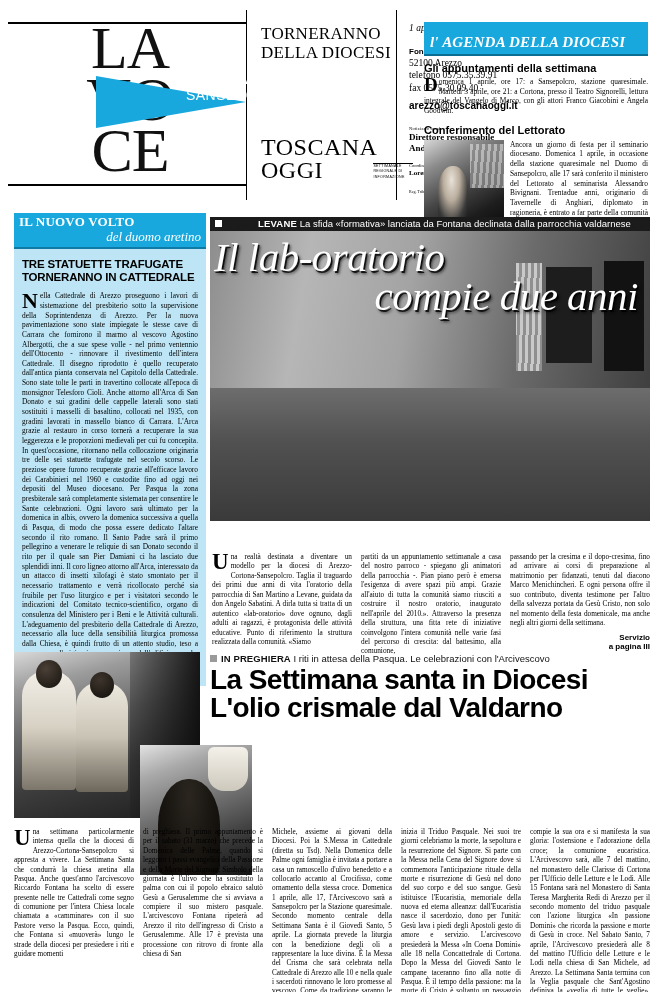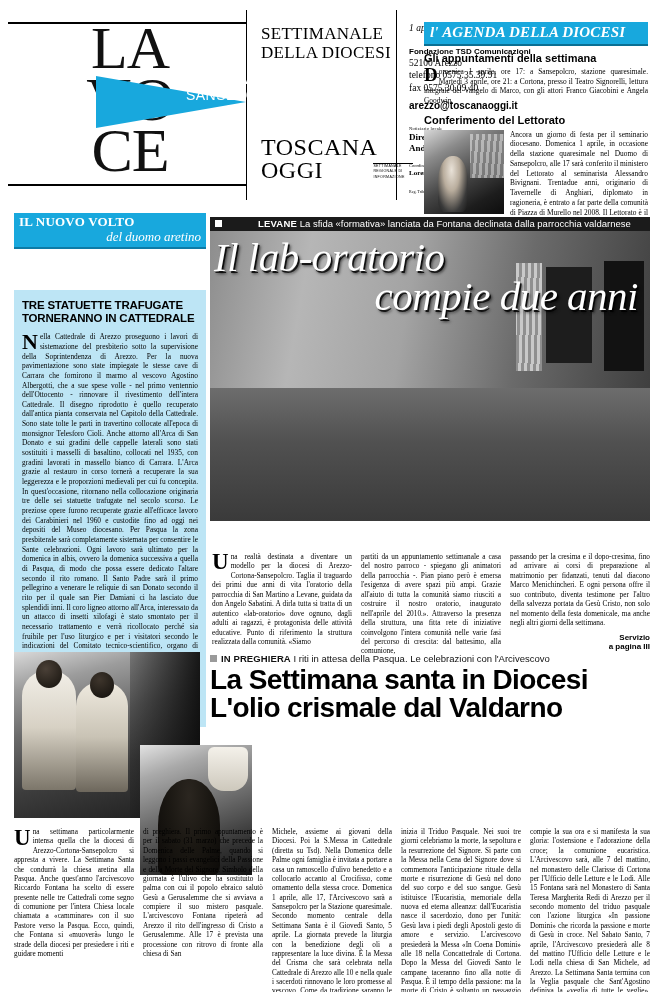--- a/index.html
+++ b/index.html
@@ -79,21 +79,21 @@
   .mast-reg { font-size: 4px; margin-top: 12px; }
 
   
   .agenda {
     position: absolute; left: 424px; top: 22px; width: 224px;
   }
   .agenda-bar {
     background: #18a8dd; color: #fff;
     font-family: "Liberation Serif", serif;
     font-style: italic; font-weight: bold;
-    font-size: 15px; padding: 2px 6px 3px 6px;
+    font-size: 15px; padding: 12px 6px 3px 6px;
     letter-spacing: 0.2px;
     border-bottom: 2px solid #0a6f93;
   }
   .agenda-h2 {
     font-family: "Liberation Sans", sans-serif;
     font-weight: bold; font-size: 11px;
     margin-top: 6px; margin-bottom: 3px;
   }
   .agenda-p { font-size: 7.4px; line-height: 1.3; text-align: justify; }
   .agenda-drop {
@@ -129,21 +129,21 @@
     border-bottom: 2px solid #0d7ba6;
   }
   .nv-bar-l1 {
     font-family: "Liberation Serif", serif; font-weight: bold;
     font-size: 13px; letter-spacing: 0.2px;
   }
   .nv-bar-l2 {
     font-family: "Liberation Serif", serif; font-style: italic;
     font-size: 13px; text-align: right; margin-top: -1px;
   }
-  .nv-body { background: #bde5f5; padding: 9px 8px 9px 8px; margin-top: 41px; }
+  .nv-body { background: #bde5f5; padding: 9px 8px 9px 8px; }
   .nv-title {
     font-family: "Liberation Sans", sans-serif; font-weight: bold;
     font-size: 11.5px; line-height: 1.14; margin-bottom: 7px;
     letter-spacing: -0.2px;
   }
   .nv-text { font-size: 7.4px; line-height: 1.305; text-align: justify; }
   .nv-drop {
     float: left; font-size: 22px; font-weight: bold; line-height: 0.82;
     padding-right: 2px; margin-top: 1px;
   }
@@ -293,21 +293,21 @@
         <div class="mast-tri-text">
           <div>AREZZO</div>
           <div>SANSEPOLCRO</div>
           <div>CORTONA</div>
         </div>
       </div>
     </div>
 
     <div class="mast-mid">
       <div class="mast-notiziario">
-        <div>SETTIMANALE</div>
+        <div>TORNERANNO</div>
         <div>DELLA DIOCESI</div>
       </div>
       <div class="mast-toscana">
         <div>TOSCANA</div>
         <div style="position:relative;">
           <span>OGGI</span>
           <span class="mast-toscana-sub">SETTIMANALE REGIONALE DI INFORMAZIONE</span>
         </div>
       </div>
     </div>

